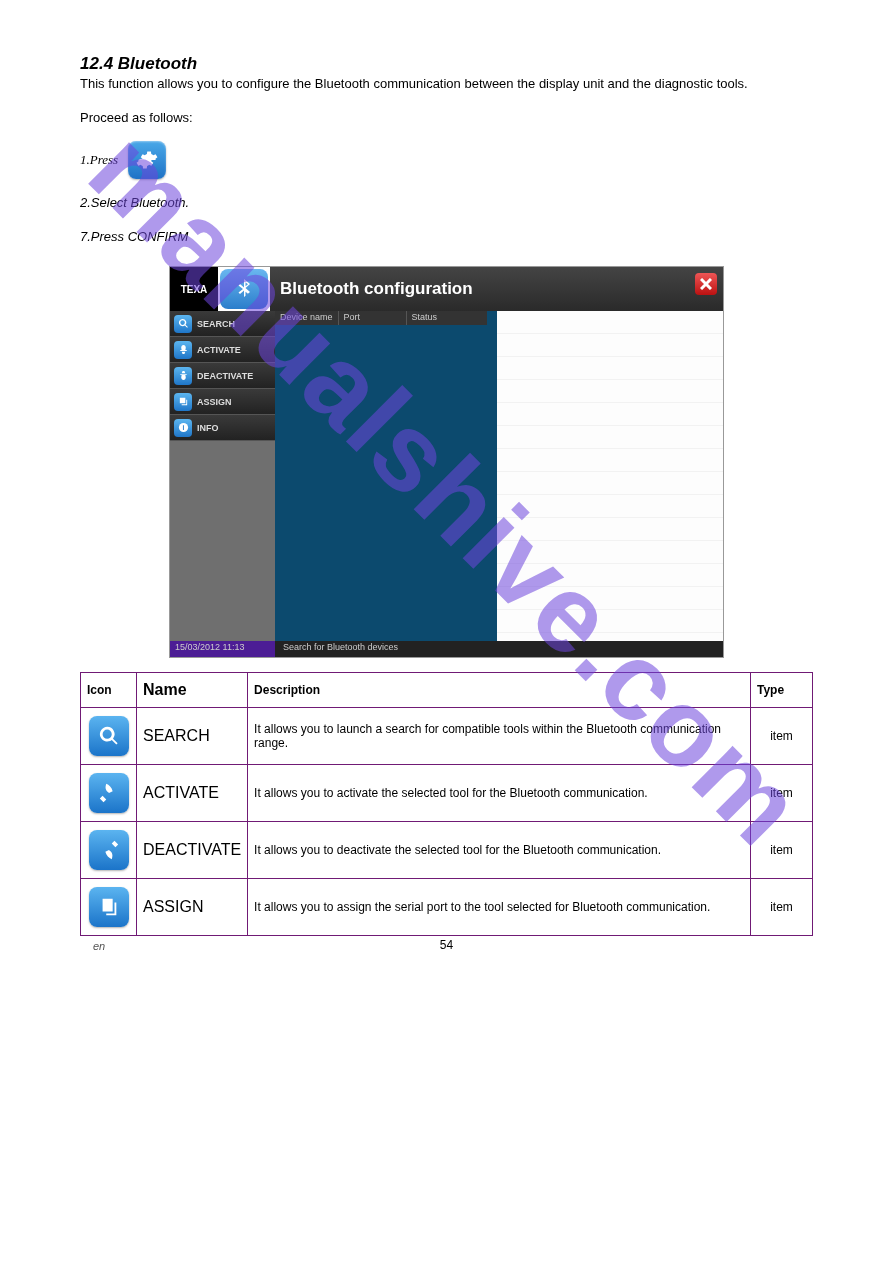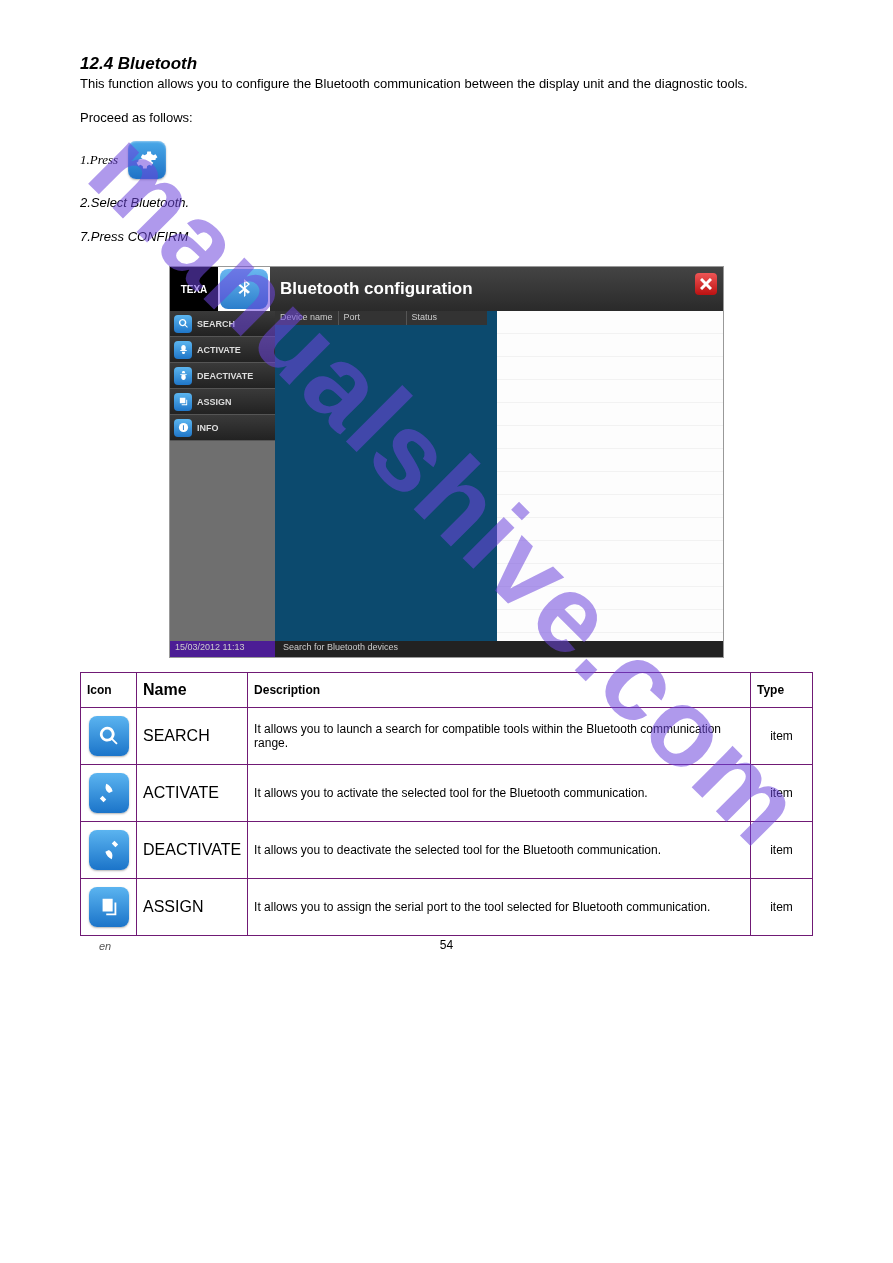--- a/index.html
+++ b/index.html
@@ -46,21 +46,21 @@
     .shot-status .msg { flex: 1; padding: 1px 8px; }
     
     table.func { width: 100%; border-collapse: collapse; margin-top: 6px; font-size: 12px; }
     table.func th, table.func td { border: 1px solid #701a75; padding: 8px 6px; vertical-align: middle; }
     table.func th { font-weight: 700; text-align: left; }
     .cell-ico { text-align: center; width: 56px; }
     .ico-btn { width: 40px; height: 40px; border-radius: 8px; background: linear-gradient(#5bb4f0,#1b74c9); display: inline-flex; align-items: center; justify-content: center; box-shadow: 0 1px 2px rgba(0,0,0,0.3); }
     .ico-btn svg { width: 22px; height: 22px; fill: #fff; }
     .name-col { width: 90px; font-size: 16px; margin-left: 45px; }
     .type-col { width: 62px; text-align: center; font-size: 12px; }
-    .footer { position: absolute; bottom: 24px; left: 99px; font-size: 11px; font-style: italic; color: #555; }
+    .footer { position: absolute; bottom: 24px; left: 93px; font-size: 11px; font-style: italic; color: #555; }
     .pagenum { position: absolute; bottom: 24px; left: 50%; transform: translateX(-50%); font-size: 12px; }
   </style>
 </head>
 <body>
 
 <div class="page">
   <div class="watermark">manualshive.com</div>
 
   <h1 class="section">12.4 Bluetooth</h1>
   <p class="body">This function allows you to configure the Bluetooth communication between the display unit and the diagnostic tools.</p>

